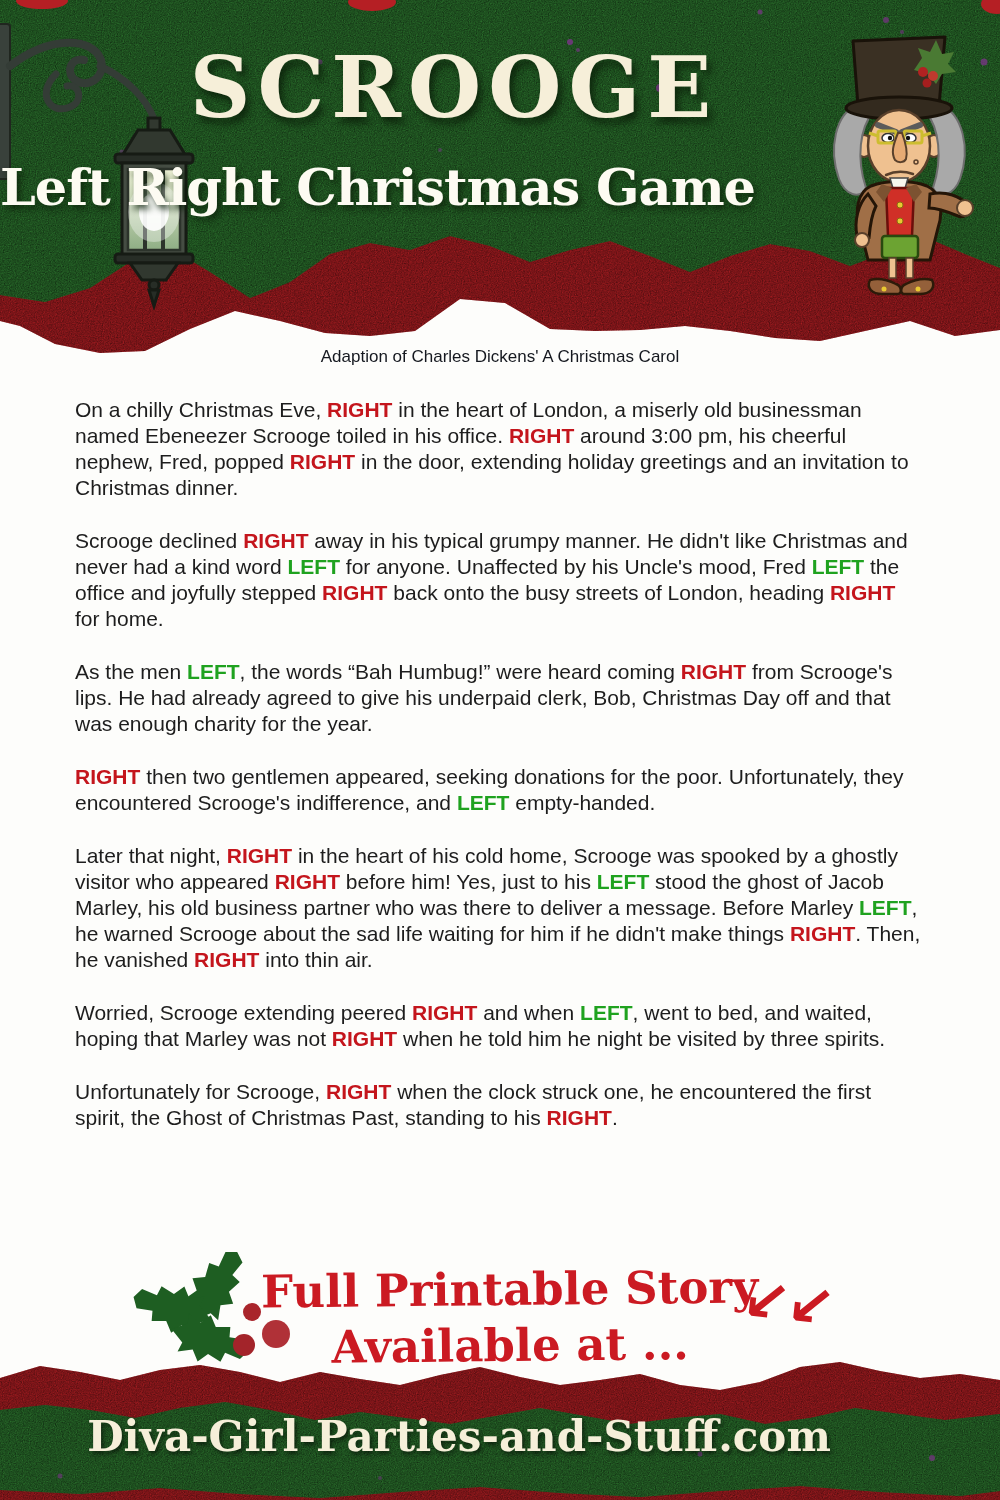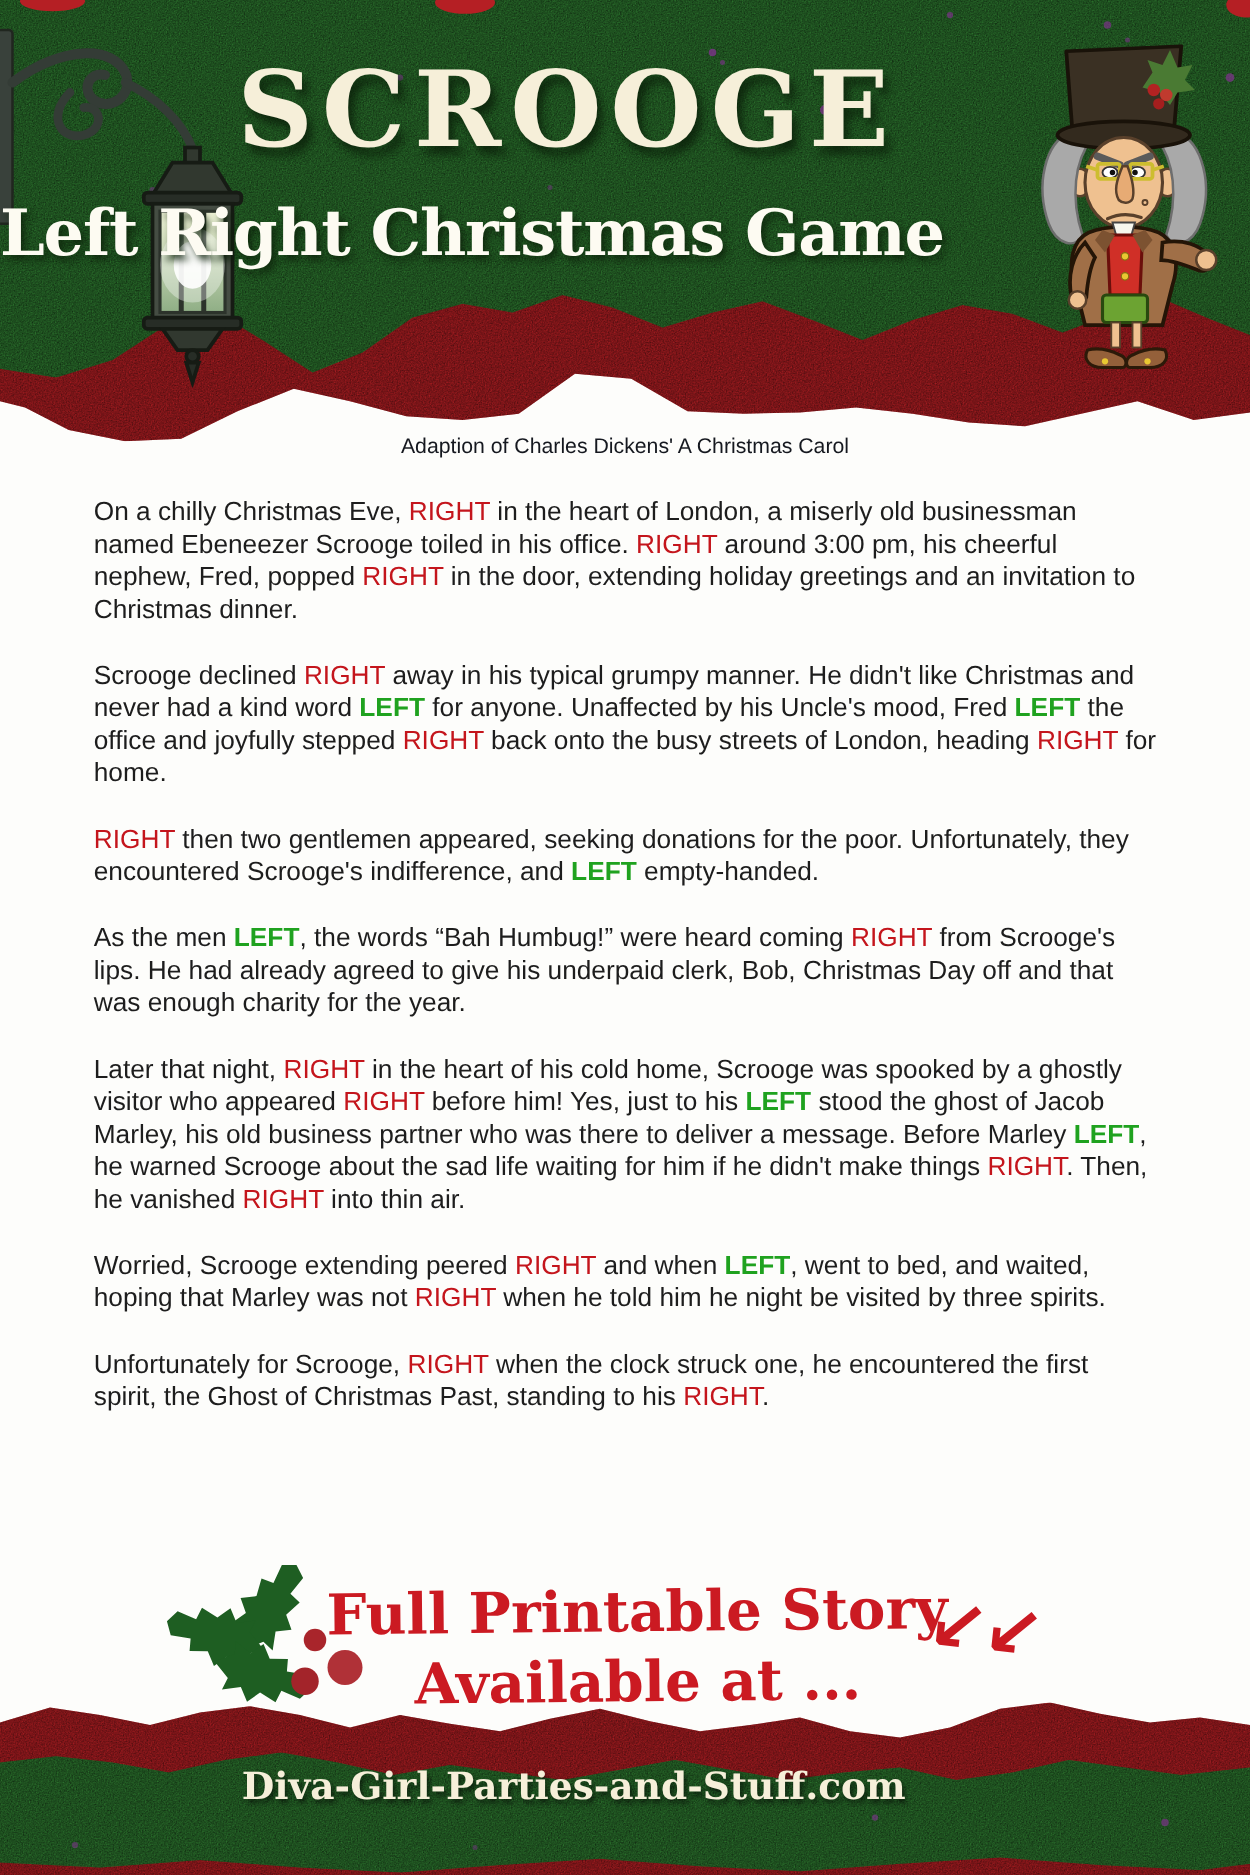--- a/index.html
+++ b/index.html
@@ -24,39 +24,39 @@
     font-family:"DejaVu Serif",serif;font-weight:bold;font-size:51px;letter-spacing:-1px;
     color:#fdfbf2;text-shadow:3px 4px 6px rgba(12,34,10,.8);z-index:5;
   }
   .hdr-svg{top:0;left:0;z-index:1;}
   .lamp-svg{top:18px;left:-6px;z-index:4;}
   .scrooge-svg{top:28px;left:826px;z-index:4;}
   
   .story{top:344px;left:75px;width:862px;font-size:21px;line-height:26px;z-index:3;}
   .adaption{text-align:center;font-size:17px;margin:0 0 30px 0;color:#15181f;}
   .story p{margin:0 12px 27px 0;}
-  .story span.right{color:var(--right-red);font-weight:normal;}
+  .story span.right{color:var(--right-red);font-weight:bold;}
   .story span.left{color:var(--left-green);font-weight:bold;}
   
   .promo{
     top:1262px;left:250px;width:520px;text-align:center;z-index:3;
     font-family:"DejaVu Serif",serif;font-weight:bold;color:#cb1a22;
     font-size:45px;line-height:56px;transform:rotate(-0.6deg);
   }
   .holly-svg{top:1252px;left:128px;z-index:3;}
   .arrows{
     top:1272px;left:742px;width:140px;z-index:3;color:#cb1a22;
     font-size:58px;font-weight:bold;letter-spacing:-4px;
     transform:rotate(6deg);font-family:"DejaVu Sans",sans-serif;
   }
   
   .ftr-svg{top:1358px;left:0;z-index:1;}
   .ftr-site{
     top:1412px;left:0;width:918px;text-align:center;z-index:2;
-    font-family:"DejaVu Serif",serif;font-weight:bold;font-size:30px;letter-spacing:0px;
+    font-family:"DejaVu Serif",serif;font-weight:bold;font-size:42px;letter-spacing:0px;
     color:var(--cream);text-shadow:2px 3px 4px rgba(0,0,0,.55);
   }
 </style>
 </head>
 <body>
 
 <svg class="layer hdr-svg" width="1000" height="354" viewBox="0 0 1000 354">
   <defs>
     <filter id="nz1" x="0" y="0" width="100%" height="100%">
       <feTurbulence type="fractalNoise" baseFrequency="0.85" numOctaves="3" stitchTiles="stitch"></feTurbulence>
@@ -186,22 +186,22 @@
 </svg>
 
 <div class="layer hdr-title">SCROOGE</div>
 <div class="layer hdr-sub">Left Right Christmas Game</div>
 
 <div class="layer story">
   <p class="adaption">Adaption of Charles Dickens' A Christmas Carol</p>
   <div>
       <p><span>On a chilly Christmas Eve, </span><span class="right">RIGHT</span><span> in the heart of London, a miserly old businessman named Ebeneezer Scrooge toiled in his office. </span><span class="right">RIGHT</span><span> around 3:00 pm, his cheerful nephew, Fred, popped </span><span class="right">RIGHT</span><span> in the door, extending holiday greetings and an invitation to Christmas dinner.</span></p>
       <p><span>Scrooge declined </span><span class="right">RIGHT</span><span> away in his typical grumpy manner. He didn't like Christmas and never had a kind word </span><span class="left">LEFT</span><span> for anyone.  Unaffected by his Uncle's mood, Fred </span><span class="left">LEFT</span><span> the office and joyfully stepped </span><span class="right">RIGHT</span><span> back onto the busy streets of London, heading </span><span class="right">RIGHT</span><span> for home.</span></p>
+      <p><span>As the men </span><span class="left">LEFT</span><span>, the words “Bah Humbug!” were heard coming </span><span class="right">RIGHT</span><span> from Scrooge's lips. He had already agreed to give his underpaid clerk, Bob, Christmas Day off and that was enough charity for the year.</span></p>
       <p><span class="right">RIGHT</span><span> then two gentlemen appeared, seeking donations for the poor. Unfortunately, they encountered Scrooge's indifference, and </span><span class="left">LEFT</span><span> empty-handed.</span></p>
-      <p><span>As the men </span><span class="left">LEFT</span><span>, the words “Bah Humbug!” were heard coming </span><span class="right">RIGHT</span><span> from Scrooge's lips. He had already agreed to give his underpaid clerk, Bob, Christmas Day off and that was enough charity for the year.</span></p>
       <p><span>Later that night, </span><span class="right">RIGHT</span><span> in the heart of his cold home, Scrooge was spooked by a ghostly visitor who appeared </span><span class="right">RIGHT</span><span> before him! Yes, just to his </span><span class="left">LEFT</span><span> stood the ghost of Jacob Marley, his old business partner who was there to deliver a message. Before Marley </span><span class="left">LEFT</span><span>, he warned Scrooge about the sad life waiting for him if he didn't make things </span><span class="right">RIGHT</span><span>. Then, he vanished </span><span class="right">RIGHT</span><span> into thin air.</span></p>
       <p><span>Worried, Scrooge extending peered </span><span class="right">RIGHT</span><span> and when </span><span class="left">LEFT</span><span>, went to bed, and waited, hoping that Marley was not </span><span class="right">RIGHT</span><span> when he told him he night be visited by three spirits.</span></p>
       <p><span>Unfortunately for Scrooge, </span><span class="right">RIGHT</span><span> when the clock struck one, he encountered the first spirit, the Ghost of Christmas Past, standing to his </span><span class="right">RIGHT</span><span>.</span></p>
     </div>
 </div>
 
 <svg class="layer holly-svg" width="185" height="128" viewBox="0 0 185 128">
   <defs>
     <polygon id="hleaf" points="0,0 14,-10 12,-20 26,-14 34,-24 42,-14 56,-18 58,-8 74,-10 80,0 74,10 58,8 56,18 42,14 34,24 26,14 12,20 14,10"></polygon>
   </defs>

